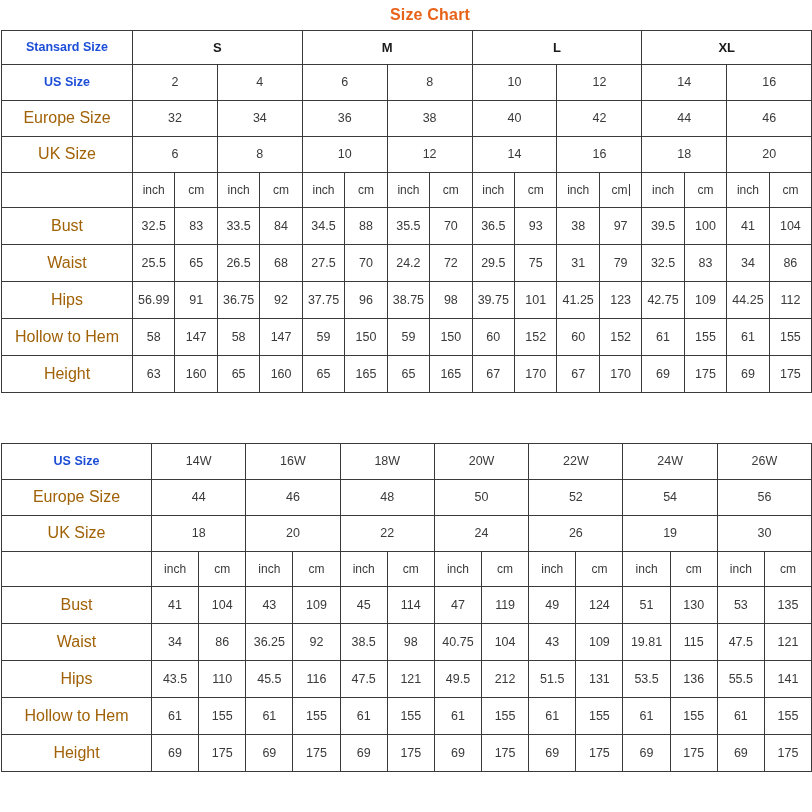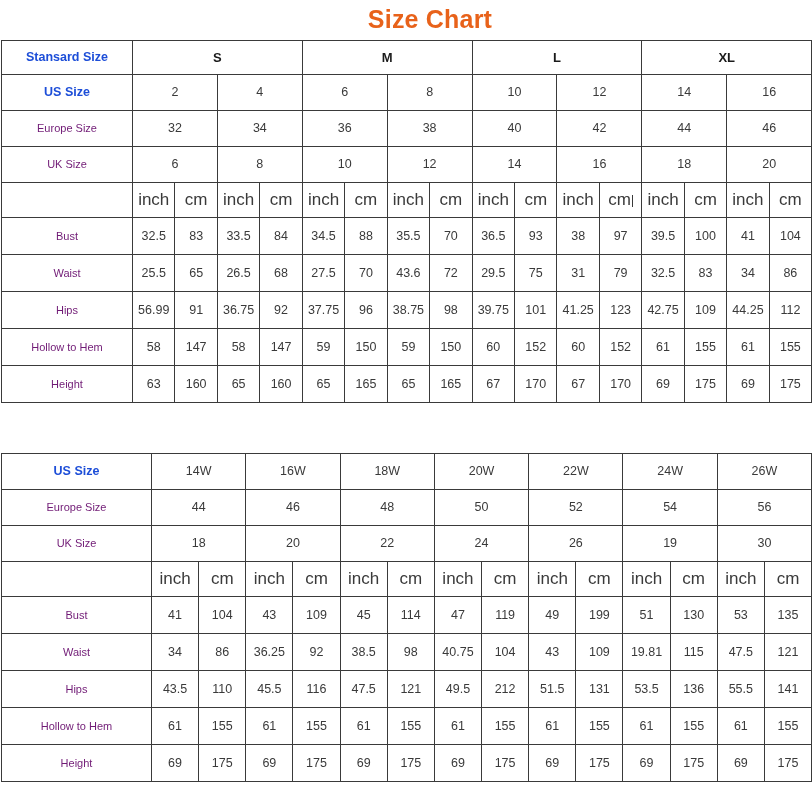--- a/index.html
+++ b/index.html
@@ -15,21 +15,21 @@
     color: #222222;
     position: relative;
   }
   .page {
     width: 812px;
     position: relative;
   }
   .chart-title {
     text-align: center;
     color: #E8621A;
-    font-size: 25px;
+    font-size: 16px;
     font-weight: bold;
     letter-spacing: 0.2px;
     padding-top: 6px;
     padding-bottom: 6px;
     line-height: 1.1;
     margin-left: 48px;
   }
   table.size-table {
     border-collapse: collapse;
     table-layout: fixed;
@@ -41,41 +41,41 @@
     border: 1px solid #3a3a3a;
     text-align: center;
     vertical-align: middle;
     font-size: 12.5px;
     color: #3a3a3a;
     padding: 0 1px;
     overflow: hidden;
     white-space: nowrap;
   }
   table.size-table td.rowlabel {
-    font-size: 11px;
-    color: #701a75;
+    font-size: 16px;
+    color: #a16207;
   }
   table.size-table td.bold {
     font-weight: bold;
     color: #1d4ed8;
     font-size: 12.5px;
   }
   table.size-table td.sizehead {
     font-weight: bold;
     color: #1a1a1a;
     font-size: 13px;
   }
   table.size-table td.blank {
     border: 1px solid #3a3a3a;
   }
   tr.r-head td { height: 33px; }
   tr.r-us td { height: 35px; }
   tr.r-eu td { height: 35px; }
   tr.r-uk td { height: 35px; }
-  tr.r-unit td { height: 34px; font-size: 17px; }
+  tr.r-unit td { height: 34px; font-size: 12px; }
   tr.r-meas td { height: 36px; }
   .gap {
     height: 50px;
   }
   .t2wrap { position: relative; }
   .unit-cursor {
     display: inline-block;
     width: 1px;
     height: 12px;
     background: #3a3a3a;
@@ -192,21 +192,21 @@
             <td>104</td>
           </tr>
           <tr class="r-meas">
             <td class="rowlabel">Waist</td>
             <td>25.5</td>
             <td>65</td>
             <td>26.5</td>
             <td>68</td>
             <td>27.5</td>
             <td>70</td>
-            <td>43.6</td>
+            <td>24.2</td>
             <td>72</td>
             <td>29.5</td>
             <td>75</td>
             <td>31</td>
             <td>79</td>
             <td>32.5</td>
             <td>83</td>
             <td>34</td>
             <td>86</td>
           </tr>
@@ -344,21 +344,21 @@
             <td class="rowlabel">Bust</td>
             <td>41</td>
             <td>104</td>
             <td>43</td>
             <td>109</td>
             <td>45</td>
             <td>114</td>
             <td>47</td>
             <td>119</td>
             <td>49</td>
-            <td>199</td>
+            <td>124</td>
             <td>51</td>
             <td>130</td>
             <td>53</td>
             <td>135</td>
           </tr>
           <tr class="r-meas">
             <td class="rowlabel">Waist</td>
             <td>34</td>
             <td>86</td>
             <td>36.25</td>

